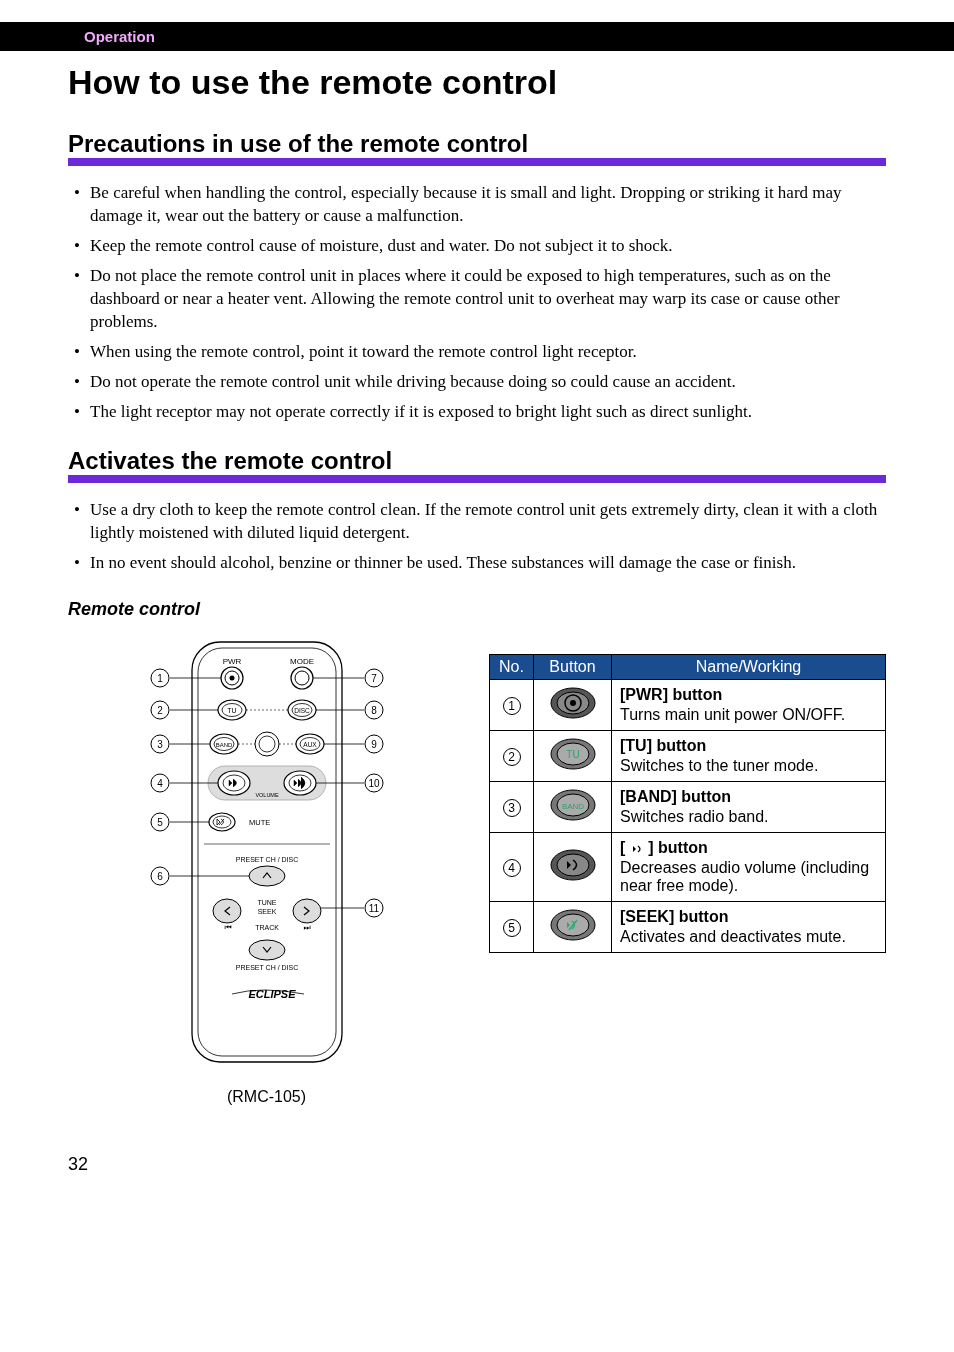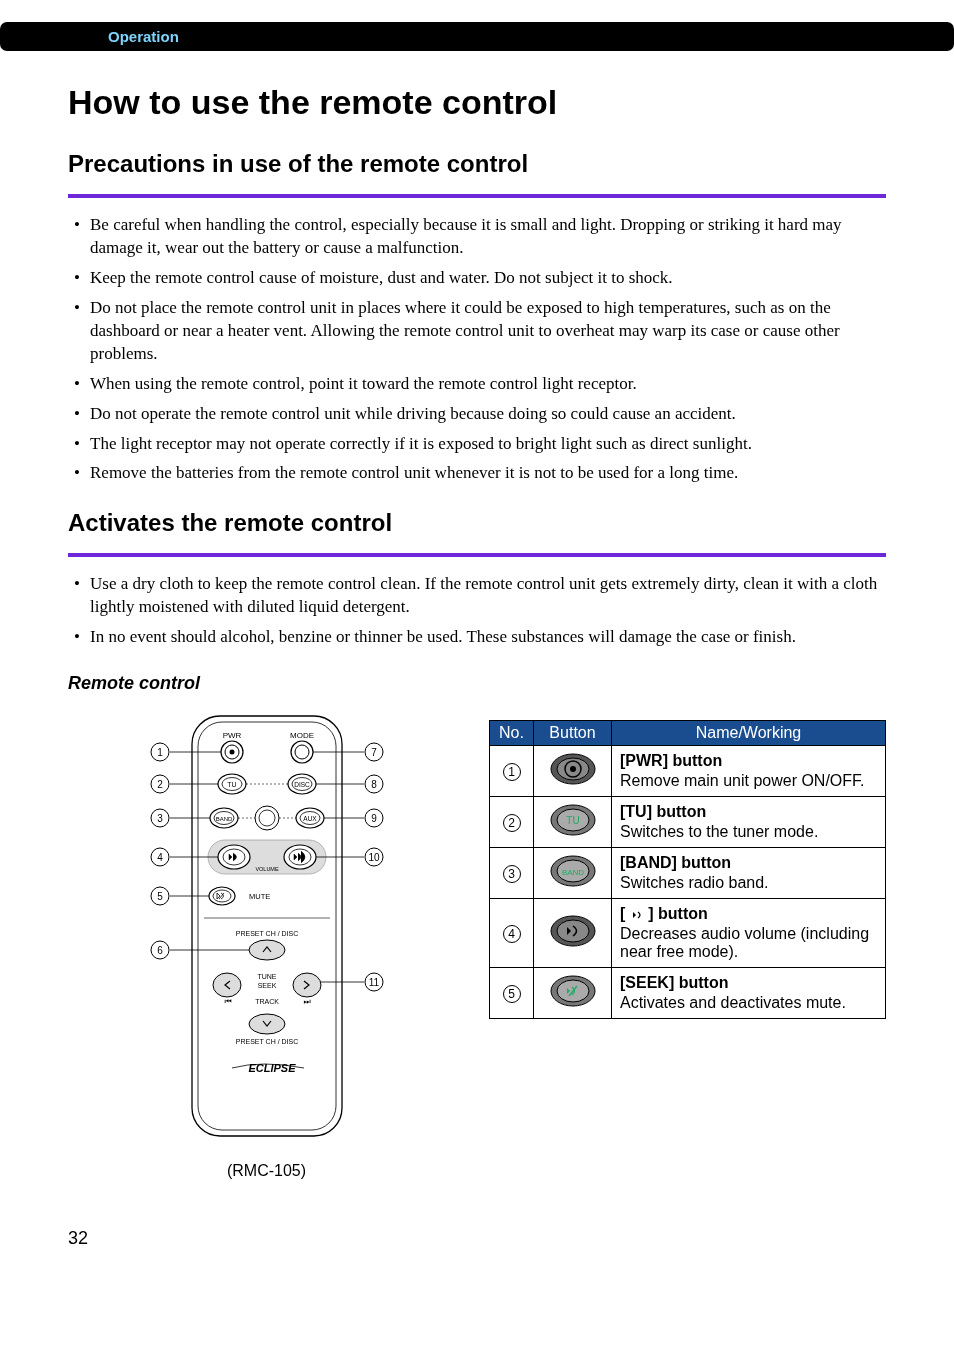--- a/index.html
+++ b/index.html
@@ -8,40 +8,39 @@
     color: #000;
     background: #fff;
     width: 954px;
     margin: 0 auto;
   }
   .page {
     padding: 0 0 30px 0;
   }
   .header-bar {
     background: #000;
-    color: #7dd3fc;
-    padding: 6px 0 6px 108px;
+    color: #f0abfc;
+    padding: 6px 0 6px 84px;
     font-size: 15px;
     font-weight: bold;
     margin-top: 22px;
-    border-radius: 7px;
   }
   .content {
     padding: 0 68px;
   }
   h1 {
     font-size: 34px;
     font-weight: bold;
-    margin: 32px 0 28px 0;
+    margin: 12px 0 28px 0;
   }
   h2 {
     font-size: 24px;
     font-weight: bold;
-    border-bottom: 4px solid #6d28d9;
-    padding-bottom: 16px;
+    border-bottom: 8px solid #6d28d9;
+    padding-bottom: 0;
     margin: 10px 0 16px 0;
   }
   h3 {
     font-size: 18px;
     font-weight: bold;
     font-style: italic;
     margin: 18px 0 10px 0;
   }
   ul.bullets {
     list-style: none;
@@ -84,21 +83,21 @@
   }
   .remote-caption {
     text-align: center;
     font-size: 16px;
     margin-top: 12px;
   }
 
   table.btntable {
     border-collapse: collapse;
     width: 100%;
-    margin-top: 16px;
+    margin-top: 24px;
   }
   table.btntable th {
     background: #1a4d8f;
     color: #fff;
     font-weight: normal;
     font-size: 16px;
     border: 1px solid #000;
     padding: 3px 6px;
     text-align: center;
   }
@@ -162,21 +161,20 @@
     <h1>How to use the remote control</h1>
 
     <h2>Precautions in use of the remote control</h2>
     <ul class="bullets" id="precautions-list">
         <li>Be careful when handling the control, especially because it is small and light. Dropping or striking it hard may damage it, wear out the battery or cause a malfunction.</li>
         <li>Keep the remote control cause of moisture, dust and water. Do not subject it to shock.</li>
         <li>Do not place the remote control unit in places where it could be exposed to high temperatures, such as on the dashboard or near a heater vent. Allowing the remote control unit to overheat may warp its case or cause other problems.</li>
         <li>When using the remote control, point it toward the remote control light receptor.</li>
         <li>Do not operate the remote control unit while driving because doing so could cause an accident.</li>
         <li>The light receptor may not operate correctly if it is exposed to bright light such as direct sunlight.</li>
-        <li>Remove the batteries from the remote control unit whenever it is not to be used for a long time.</li>
       </ul>
 
     <h2>Activates the remote control</h2>
     <ul class="bullets" id="cleaning-list">
         <li>Use a dry cloth to keep the remote control clean. If the remote control unit gets extremely dirty, clean it with a cloth lightly moistened with diluted liquid detergent.</li>
         <li>In no event should alcohol, benzine or thinner be used. These substances will damage the case or finish.</li>
       </ul>
 
     <h3>Remote control</h3>
 
@@ -312,21 +310,21 @@
               <tr>
                 <td class="no-col"><span class="circled-num">1</span></td>
                 <td class="btn-col"><span class="btn-icon"><svg width="52" height="36" viewBox="0 0 52 36">
                       <ellipse cx="26" cy="18" rx="22" ry="15" fill="#555" stroke="#000"></ellipse>
                       <ellipse cx="26" cy="18" rx="16" ry="11" fill="#888" stroke="#000"></ellipse>
                       <circle cx="26" cy="18" r="8" fill="none" stroke="#000" stroke-width="1.5"></circle>
                       <circle cx="26" cy="18" r="3" fill="#000"></circle>
                     </svg></span></td>
                 <td>
                   <div class="desc-name">[PWR] button</div>
-                  <div class="desc-work">Remove main unit power ON/OFF.</div>
+                  <div class="desc-work">Turns main unit power ON/OFF.</div>
                 </td>
               </tr>
               <tr>
                 <td class="no-col"><span class="circled-num">2</span></td>
                 <td class="btn-col"><span class="btn-icon"><svg width="52" height="36" viewBox="0 0 52 36">
                       <ellipse cx="26" cy="18" rx="22" ry="15" fill="#777" stroke="#000"></ellipse>
                       <ellipse cx="26" cy="18" rx="16" ry="11" fill="#aaa" stroke="#000"></ellipse>
                       <text x="26" y="22" font-size="10" text-anchor="middle" fill="#2a6">TU</text>
                     </svg></span></td>
                 <td>

